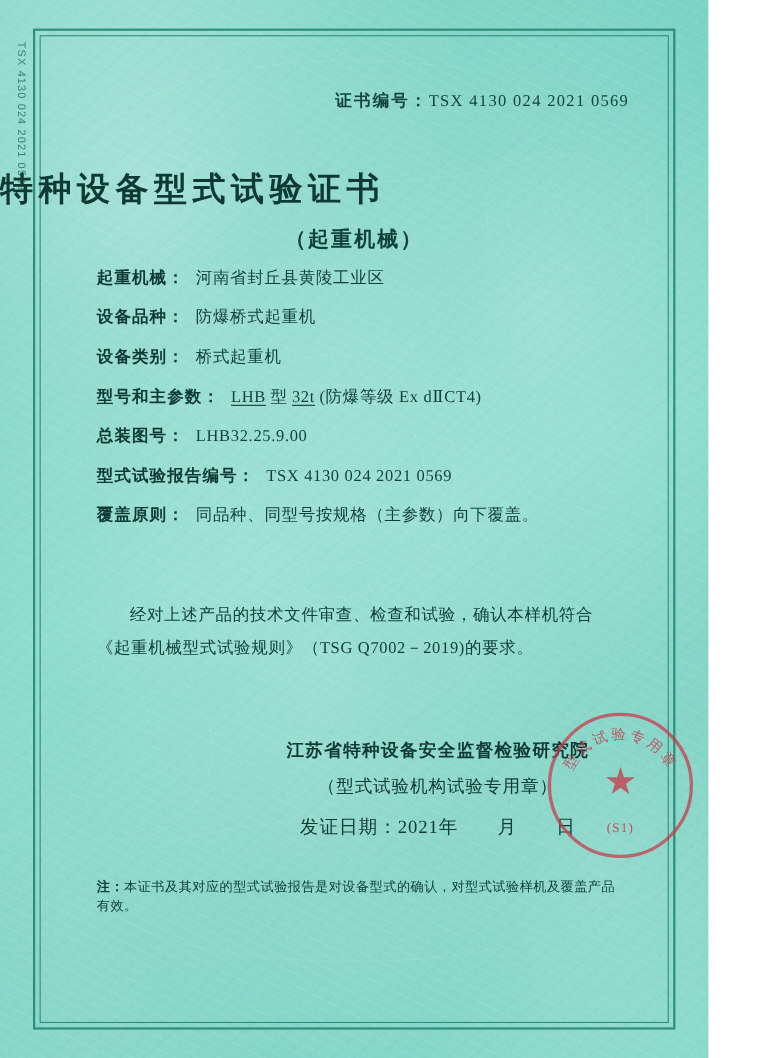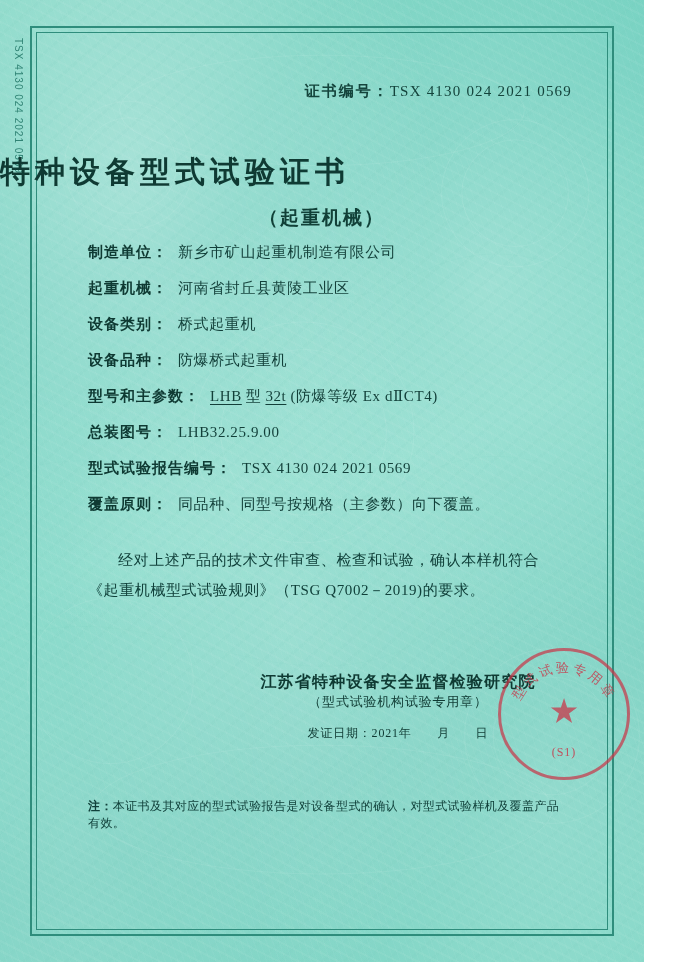--- a/index.html
+++ b/index.html
@@ -162,27 +162,27 @@
     text-align: center;
     width: 300px;
     color: #0f3a33;
   }
   .issuer .org {
     font-size: 16px;
     font-weight: bold;
     letter-spacing: 1.2px;
   }
   .issuer .dept {
-    margin-top: 0;
-    font-size: 13px;
+    margin-top: 12px;
+    font-size: 16px;
     letter-spacing: 0.8px;
   }
   .issuer .date {
     margin-top: 14px;
-    font-size: 12px;
+    font-size: 17px;
     letter-spacing: 0.8px;
   }
   .stamp {
     position: absolute;
     left: 498px;
     top: 648px;
     width: 132px;
     height: 132px;
     pointer-events: none;
   }
@@ -282,38 +282,34 @@
 
   <div class="cert-no">
     <span class="label">证书编号：</span><span class="value">TSX 4130 024 2021 0569</span>
   </div>
 
   <div class="title">特种设备型式试验证书</div>
   <div class="subtitle">（起重机械）</div>
 
   <div class="fields">
 
-    <div class="field">
-      <span class="f-label">制造单位：</span>
-      <span class="f-value">新乡市矿山起重机制造有限公司</span>
-    </div>
 
     <div class="field">
       <span class="f-label">起重机械：</span>
       <span class="f-value">河南省封丘县黄陵工业区</span>
     </div>
 
     <div class="field">
+      <span class="f-label">设备品种：</span>
+      <span class="f-value">防爆桥式起重机</span>
+    </div>
+
+    <div class="field">
       <span class="f-label">设备类别：</span>
       <span class="f-value">桥式起重机</span>
-    </div>
-
-    <div class="field">
-      <span class="f-label">设备品种：</span>
-      <span class="f-value">防爆桥式起重机</span>
     </div>
 
     <div class="field model">
       <span class="f-label">型号和主参数：</span>
       <span class="f-value">
         <span class="u">LHB</span>
         <span>型</span>
         <span class="u">32t</span>
         <span>(防爆等级 Ex dⅡCT4)</span>
       </span>

